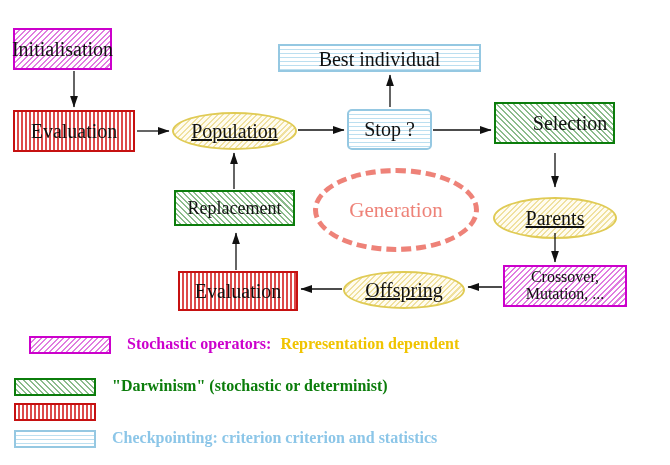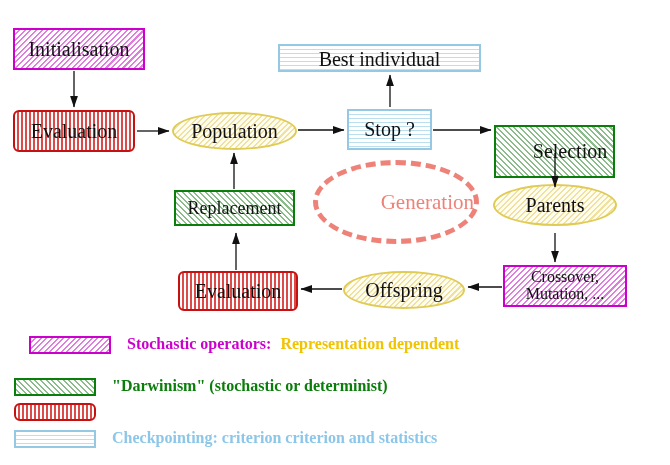--- a/index.html
+++ b/index.html
@@ -17,31 +17,30 @@
     display: flex;
     align-items: center;
     justify-content: center;
     text-align: center;
     color: #111111;
     font-size: 20px;
     line-height: 1.05;
     white-space: nowrap;
   }
   .box { border: 2px solid; }
-  .ellipse { border: 2px solid; border-radius: 50%; }
-  .rounded { border: 2px solid; border-radius: 0; }
+  .ellipse { border: 2px solid; border-radius: 50%; text-decoration: underline; }
+  .rounded { border: 2px solid; border-radius: 5px; }
 
   .pat-magenta {
     border-color: #cc00cc;
     background: repeating-linear-gradient(135deg, #ffffff 0px, #ffffff 2.5px, #e07ce0 2.5px, #e07ce0 4px);
   }
   .pat-red {
     border-color: #c61111;
     background: repeating-linear-gradient(90deg, #ffffff 0px, #ffffff 2.5px, #dd4a4a 2.5px, #dd4a4a 4px);
-    border-radius: 6px;
   }
   .pat-green {
     border-color: #0b7d0b;
     background: repeating-linear-gradient(45deg, #ffffff 0px, #ffffff 2.5px, #8cbc8c 2.5px, #8cbc8c 4px);
   }
   .pat-cyan {
     border-color: #95c8e2;
     background: repeating-linear-gradient(180deg, #ffffff 0px, #ffffff 3px, #bcdff0 3px, #bcdff0 4px);
   }
   .pat-yellow {
@@ -89,53 +88,53 @@
     font-size: 16px;
     white-space: nowrap;
   }
   .legend-text .part { margin-right: 9px; }
 </style>
 </head>
 <body>
 
 <div id="canvas">
 
-  <div class="node box pat-magenta" style="left:13px; top:28px; width:132px; height:42px;">
+  <div class="node box pat-magenta" style="left:13px; top:28px; width:99px; height:42px;">
     <span>Initialisation</span>
   </div>
 
   <div class="node box pat-red" style="left:13px; top:110px; width:122px; height:42px;">
     <span>Evaluation</span>
   </div>
 
   <div class="node ellipse pat-yellow" style="left:172px; top:112px; width:125px; height:38px;">
     <span>Population</span>
   </div>
 
   <div class="node box pat-cyan" style="left:278px; top:44px; width:203px; height:28px;align-items:flex-end;">
     <span>Best individual</span>
   </div>
 
   <div class="node rounded pat-cyan" style="left:347px; top:109px; width:85px; height:41px;">
     <span>Stop ?</span>
   </div>
 
-  <div class="node box pat-green" style="left:494px; top:125px; width:121px; height:53px;padding-left:31px;">
+  <div class="node box pat-green" style="left:494px; top:102px; width:121px; height:42px;padding-left:31px;">
     <span>Selection</span>
   </div>
 
   <div class="node box pat-green small-label" style="left:174px; top:190px; width:121px; height:36px;">
     <span>Replacement</span>
   </div>
 
-  <div class="node generation" style="left:313px; top:160px; width:166px; height:84px;justify-content:flex-end;">
+  <div class="node generation" style="left:313px; top:168px; width:166px; height:84px;">
     <span>Generation</span>
   </div>
 
-  <div class="node ellipse pat-yellow" style="left:493px; top:184px; width:124px; height:42px;">
+  <div class="node ellipse pat-yellow" style="left:493px; top:197px; width:124px; height:42px;">
     <span>Parents</span>
   </div>
 
   <div class="node box pat-red" style="left:178px; top:271px; width:120px; height:40px;">
     <span>Evaluation</span>
   </div>
 
   <div class="node ellipse pat-yellow" style="left:343px; top:271px; width:122px; height:38px;">
     <span>Offspring</span>
   </div>

